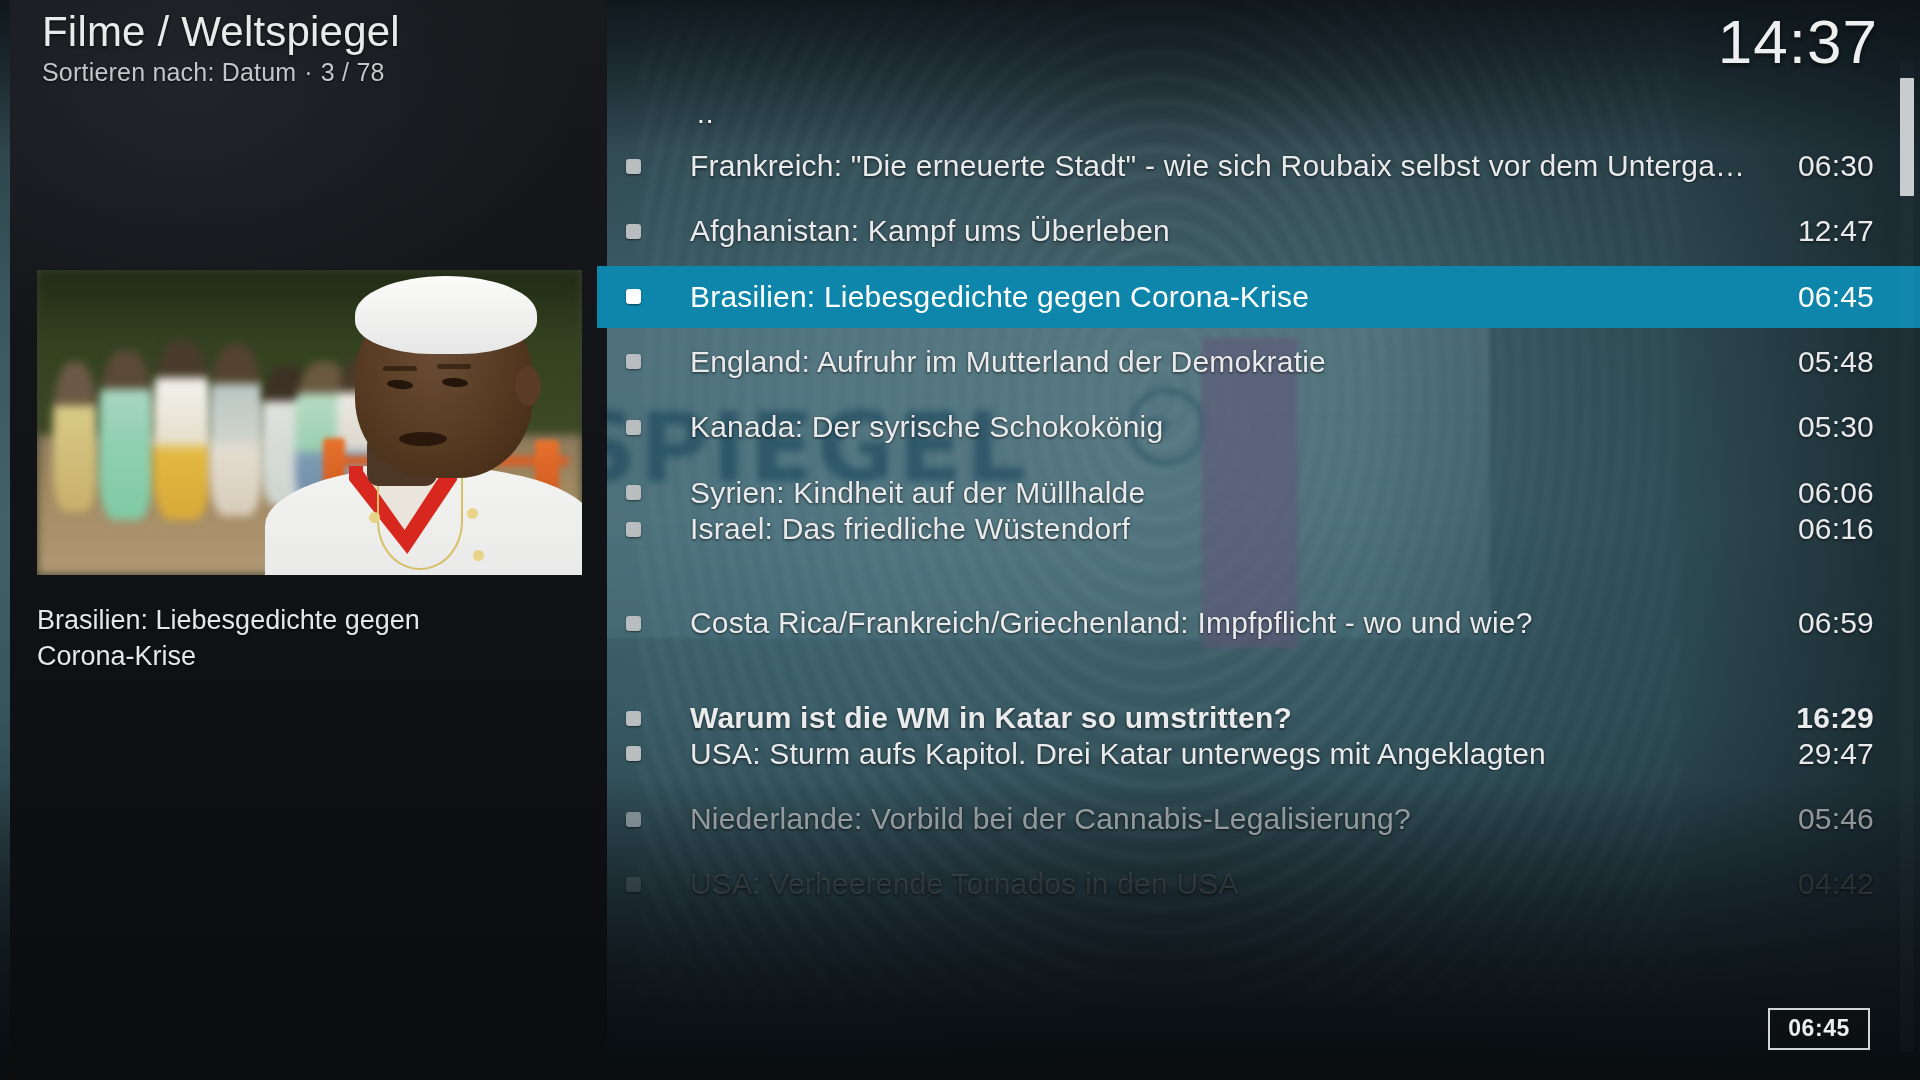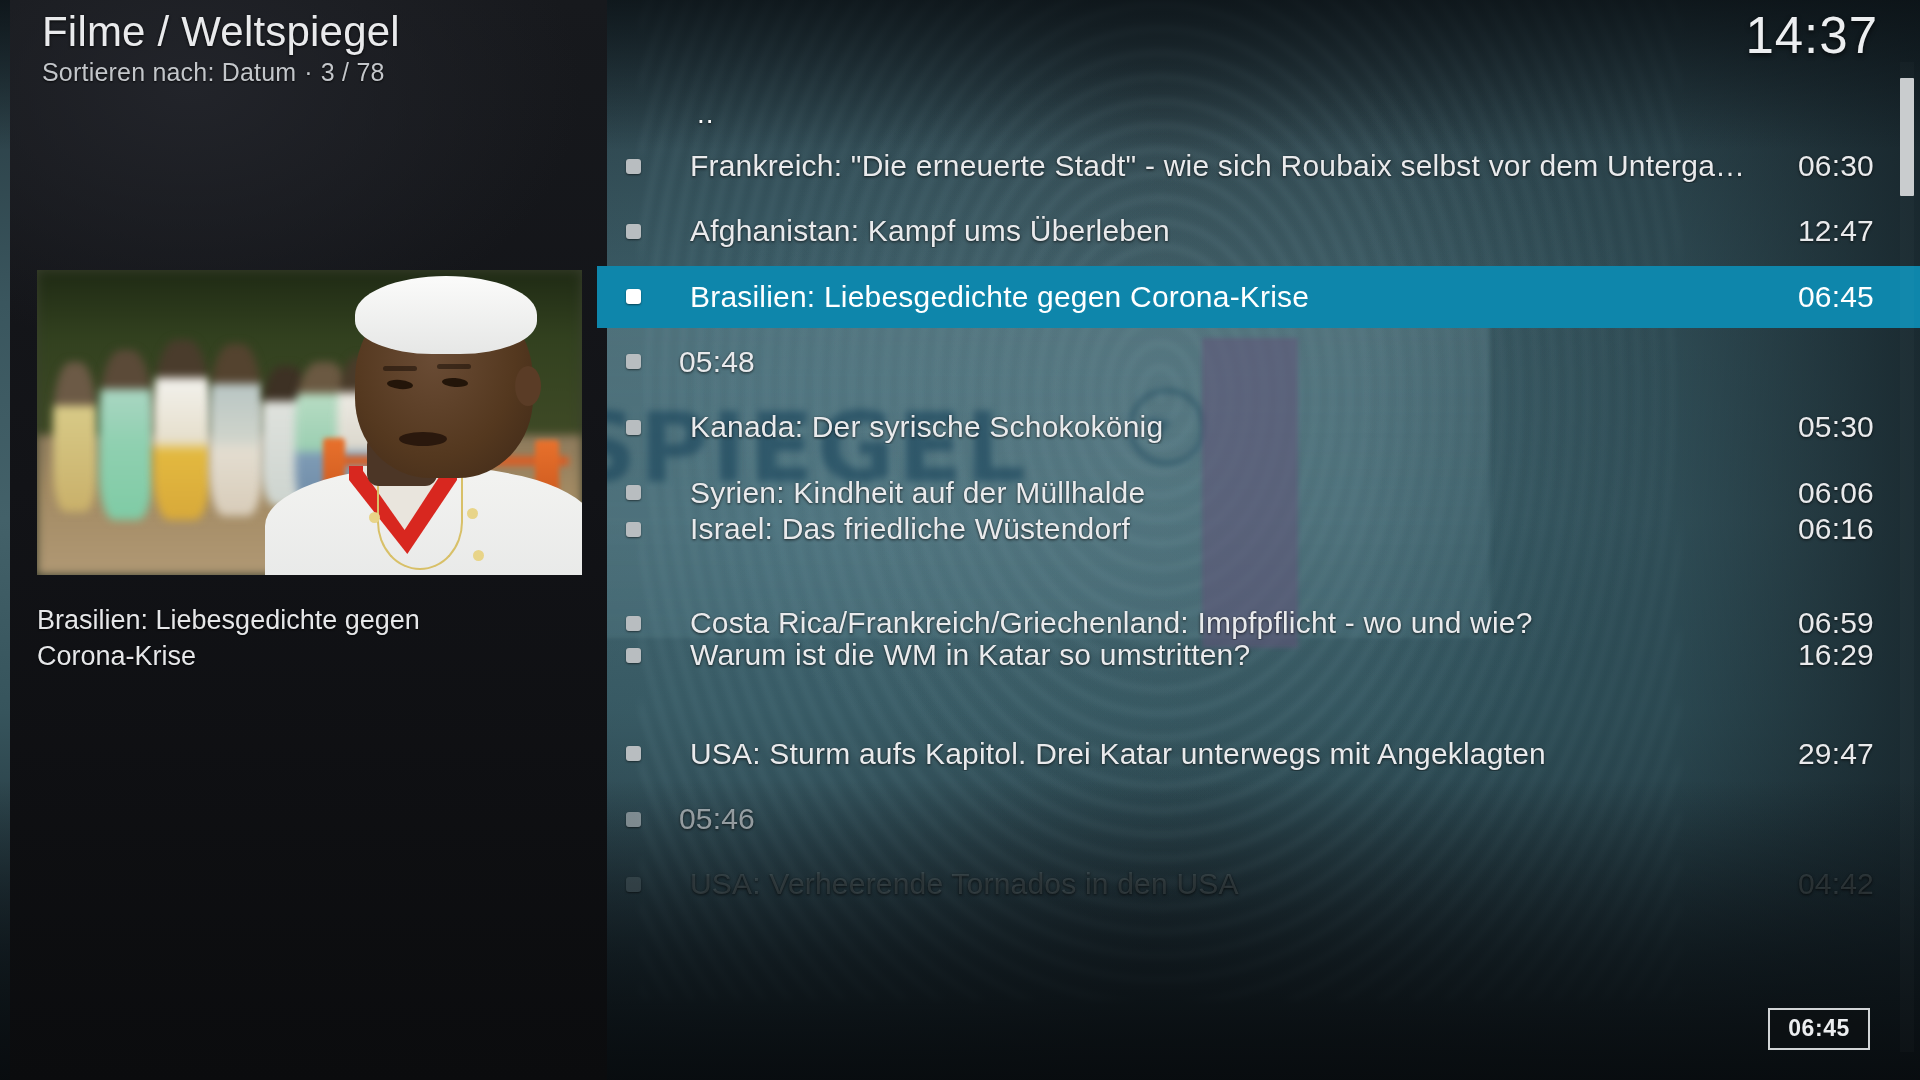--- a/index.html
+++ b/index.html
@@ -162,21 +162,21 @@
   }
   .options-icon { width:44px; height:44px; position:relative; flex:0 0 44px; }
   .options-label {
     margin-left:20px; font-size:31px; color:#e4e5e8; letter-spacing:.3px;
     text-shadow:0 1px 2px rgba(0,0,0,.8);
   }
 
   
   .clock {
     position:absolute; right:42px; top:6px;
-    font-size:51px; font-weight:300; color:#eceef0; letter-spacing:1px;
+    font-size:62px; font-weight:300; color:#eceef0; letter-spacing:1px;
     text-shadow:0 2px 5px rgba(0,0,0,.75);
   }
 
   
   .list { position:absolute; left:597px; top:0; width:1323px; height:1080px; }
   .parent-entry {
     position:absolute; left:100px; top:98px;
     font-size:28px; color:#ffffff; letter-spacing:1px;
     text-shadow:0 1px 3px rgba(0,0,0,.75);
   }
@@ -303,20 +303,21 @@
           <span class="label">Afghanistan: Kampf ums Überleben</span>
           <span class="dur">12:47</span>
         </div>
         <div class="row selected" style="top: 265.6px;">
           <span class="bullet"></span>
           <span class="label">Brasilien: Liebesgedichte gegen Corona-Krise</span>
           <span class="dur">06:45</span>
         </div>
         <div class="row" style="top: 330.9px;">
           <span class="bullet"></span>
+          <span class="label">England: Aufruhr im Mutterland der Demokratie</span>
           <span class="dur">05:48</span>
         </div>
         <div class="row" style="top: 396.2px;">
           <span class="bullet"></span>
           <span class="label">Kanada: Der syrische Schokokönig</span>
           <span class="dur">05:30</span>
         </div>
         <div class="row" style="top: 461.5px;">
           <span class="bullet"></span>
           <span class="label">Syrien: Kindheit auf der Müllhalde</span>
@@ -325,32 +326,33 @@
         <div class="row" style="top: 498px;">
           <span class="bullet"></span>
           <span class="label">Israel: Das friedliche Wüstendorf</span>
           <span class="dur">06:16</span>
         </div>
         <div class="row" style="top: 592.1px;">
           <span class="bullet"></span>
           <span class="label">Costa Rica/Frankreich/Griechenland: Impfpflicht - wo und wie?</span>
           <span class="dur">06:59</span>
         </div>
-        <div class="row" style="top: 624px;">
+        <div class="row" style="top: 687px; font-weight: bold;">
           <span class="bullet"></span>
           <span class="label">Warum ist die WM in Katar so umstritten?</span>
           <span class="dur">16:29</span>
         </div>
         <div class="row" style="top: 722.7px;">
           <span class="bullet"></span>
           <span class="label">USA: Sturm aufs Kapitol. Drei Katar unterwegs mit Angeklagten</span>
           <span class="dur">29:47</span>
         </div>
         <div class="row faded" style="top: 788px;">
           <span class="bullet"></span>
+          <span class="label">Niederlande: Vorbild bei der Cannabis-Legalisierung?</span>
           <span class="dur">05:46</span>
         </div>
         <div class="row faded2" style="top: 853.3px;">
           <span class="bullet"></span>
           <span class="label">USA: Verheerende Tornados in den USA</span>
           <span class="dur">04:42</span>
         </div>
       </div>
 
     <div class="scrollbar">

